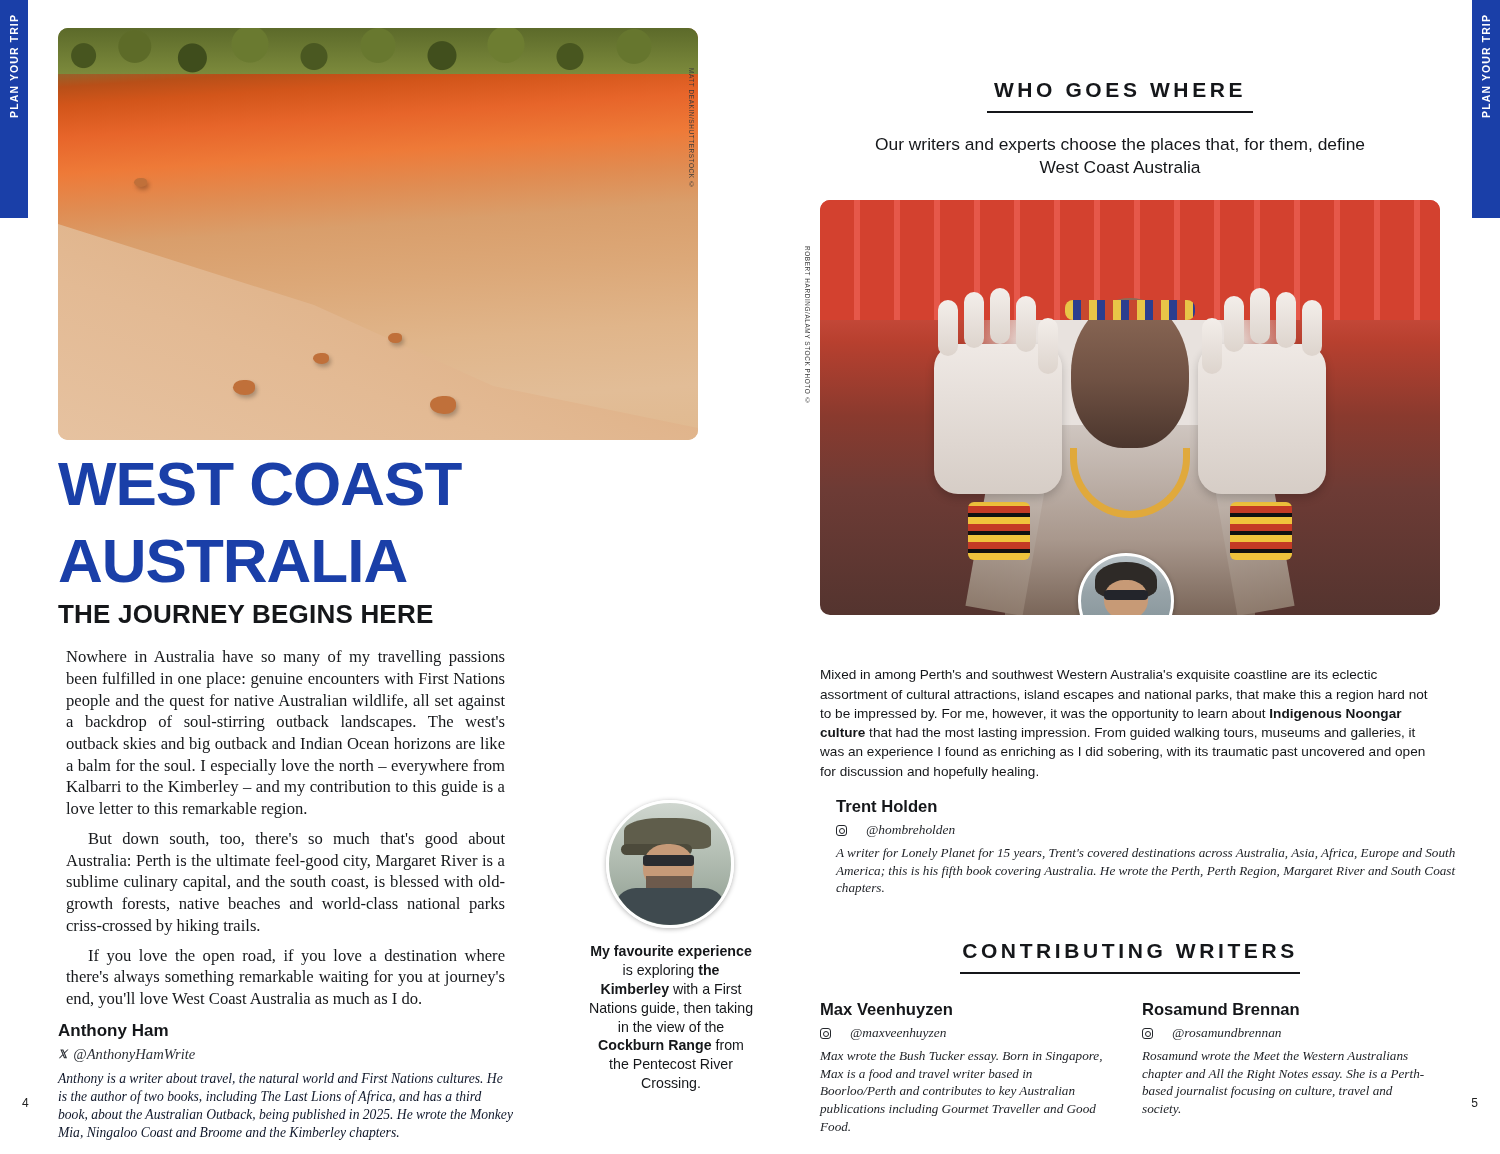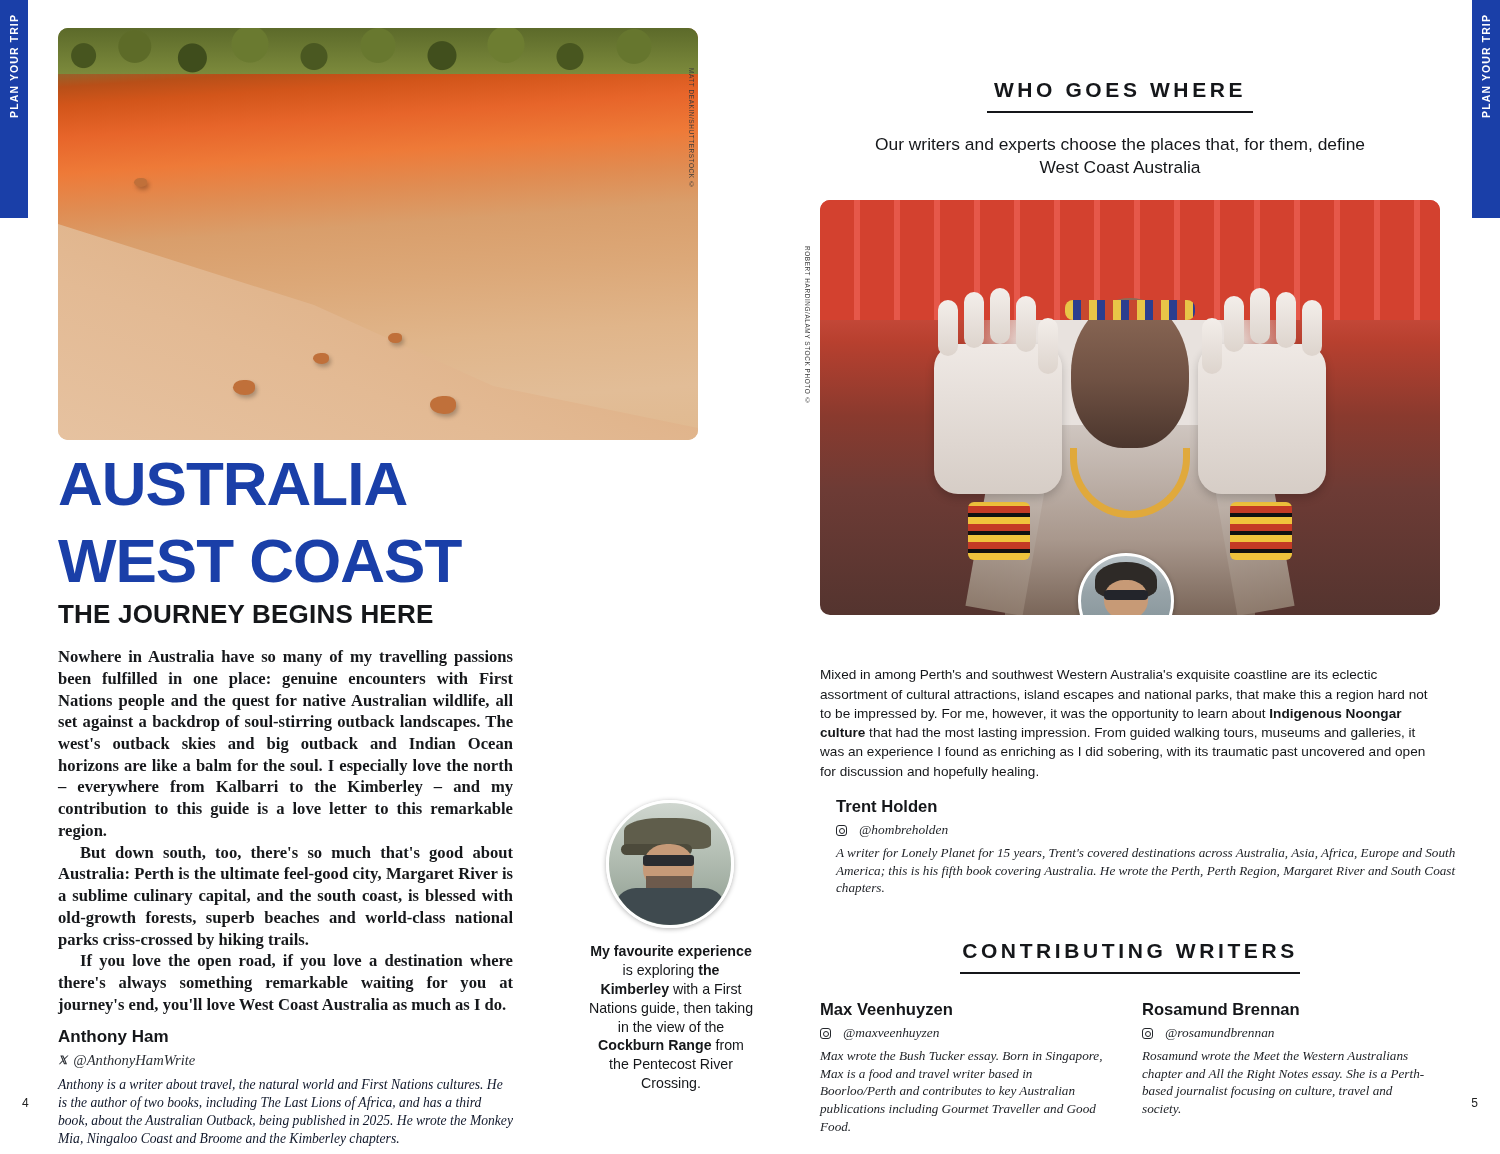--- a/index.html
+++ b/index.html
@@ -216,21 +216,21 @@
   }
   .body-serif {
     font-family: "Liberation Serif", serif;
     font-size: 16.6px;
     line-height: 1.31;
     color: #16181b;
     text-align: justify;
     width: 455px;
     margin-top: 16px;
   }
-  .body-serif p { margin: 0; font-weight: bold; }
+  .body-serif p { margin: 8px; }
   .body-serif p + p { text-indent: 22px; }
 
   .byline { font-weight: bold; font-size: 17px; margin-top: 11px; color: #15171a; }
   .handle {
     font-family: "Liberation Serif", serif;
     font-style: italic;
     font-size: 14.6px;
     color: #2b2f35;
     margin-top: 5px;
     display: flex;
@@ -289,21 +289,21 @@
   .rp-body b { font-weight: bold; }
   .writer-name { font-weight: bold; font-size: 16.6px; margin-top: 16px; color: #15171a; }
   .ig-handle {
     font-family: "Liberation Serif", serif;
     font-style: italic;
     font-size: 13.4px;
     color: #23262b;
     margin-top: 5px;
     display: flex;
     align-items: center;
-    gap: 12px;
+    gap: 19px;
   }
   .ig-glyph {
     width: 11px; height: 11px; border: 1.4px solid #23262b; border-radius: 3px;
     position: relative; display: inline-block; flex: none;
   }
   .ig-glyph::after {
     content: ""; position: absolute; left: 2.2px; top: 2.2px; width: 4.2px; height: 4.2px;
     border: 1.3px solid #23262b; border-radius: 50%;
   }
   .x-glyph { font-size: 11.5px; font-weight: bold; }
@@ -343,28 +343,28 @@
       <div class="rock" style="left:255px;top:325px;width:16px;height:11px;"></div>
       <div class="rock" style="left:330px;top:305px;width:14px;height:10px;"></div>
       <div class="rock" style="left:372px;top:368px;width:26px;height:18px;"></div>
       <div class="rock" style="left:76px;top:150px;width:13px;height:9px;"></div>
       <div class="credit" style="right:3px; top:40px;">MATT DEAKIN/SHUTTERSTOCK ©</div>
     </div>
 
     <div class="caption">Reddell Beach (p235)</div>
 
     <div>
+      <div class="headline">WEST COAST</div>
       <div class="headline">AUSTRALIA</div>
-      <div class="headline">WEST COAST</div>
     </div>
     <div class="subhead">THE JOURNEY BEGINS HERE</div>
 
     <div class="body-serif">
       <p>Nowhere in Australia have so many of my travelling passions been fulfilled in one place: genuine encounters with First Nations people and the quest for native Australian wildlife, all set against a backdrop of soul-stirring outback landscapes. The west's outback skies and big outback and Indian Ocean horizons are like a balm for the soul. I especially love the north – everywhere from Kalbarri to the Kimberley – and my contribution to this guide is a love letter to this remarkable region.</p>
-      <p>But down south, too, there's so much that's good about Australia: Perth is the ultimate feel-good city, Margaret River is a sublime culinary capital, and the south coast, is blessed with old-growth forests, superb beaches and world-class national parks criss-crossed by hiking trails.</p>
+      <p>But down south, too, there's so much that's good about Australia: Perth is the ultimate feel-good city, Margaret River is a sublime culinary capital, and the south coast, is blessed with old-growth forests, native beaches and world-class national parks criss-crossed by hiking trails.</p>
       <p>If you love the open road, if you love a destination where there's always something remarkable waiting for you at journey's end, you'll love West Coast Australia as much as I do.</p>
     </div>
 
     <div class="byline">Anthony Ham</div>
     <div class="handle">
       <span class="x-glyph">𝕏</span>
       <span>@AnthonyHamWrite</span>
     </div>
     <div class="bio">Anthony is a writer about travel, the natural world and First Nations cultures. He is the author of two books, including The Last Lions of Africa, and has a third book, about the Australian Outback, being published in 2025. He wrote the Monkey Mia, Ningaloo Coast and Broome and the Kimberley chapters.</div>
 

